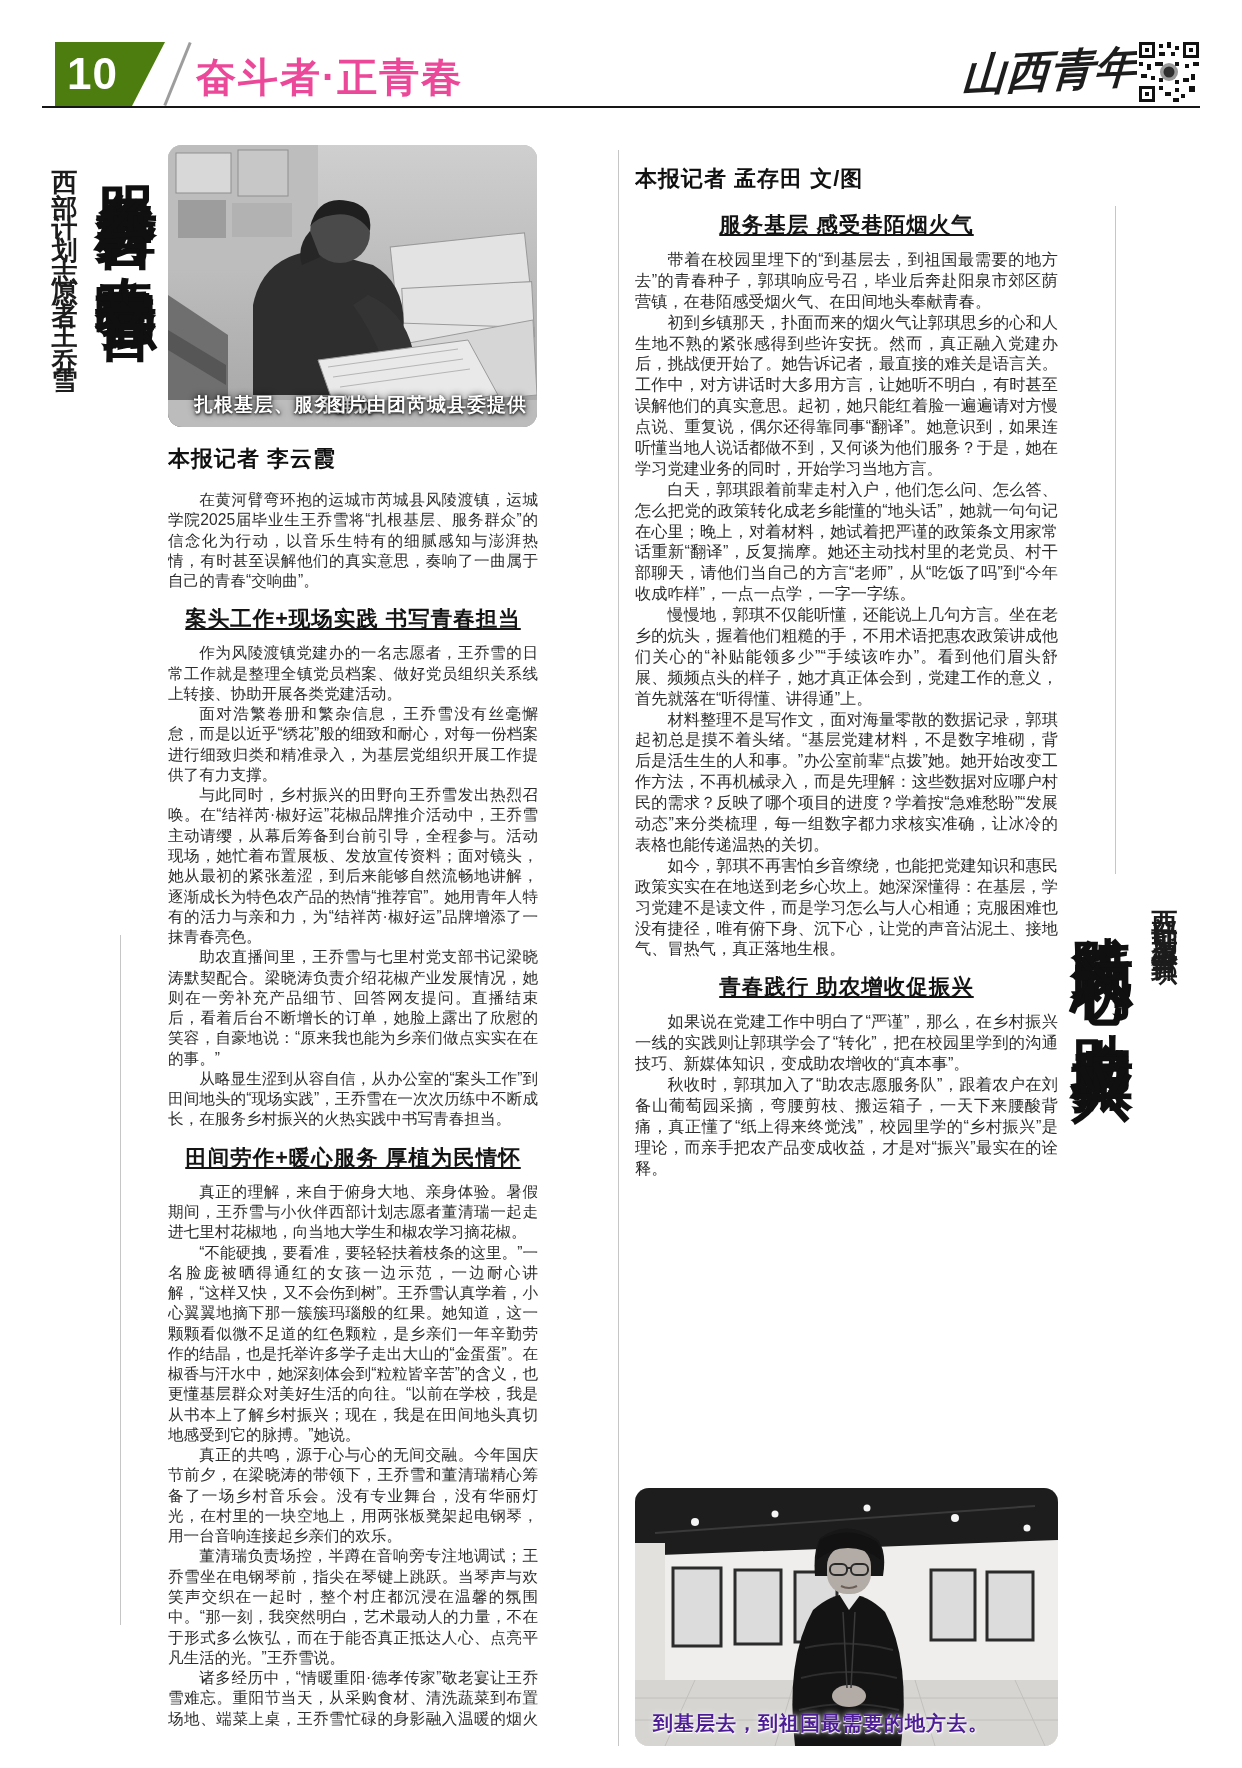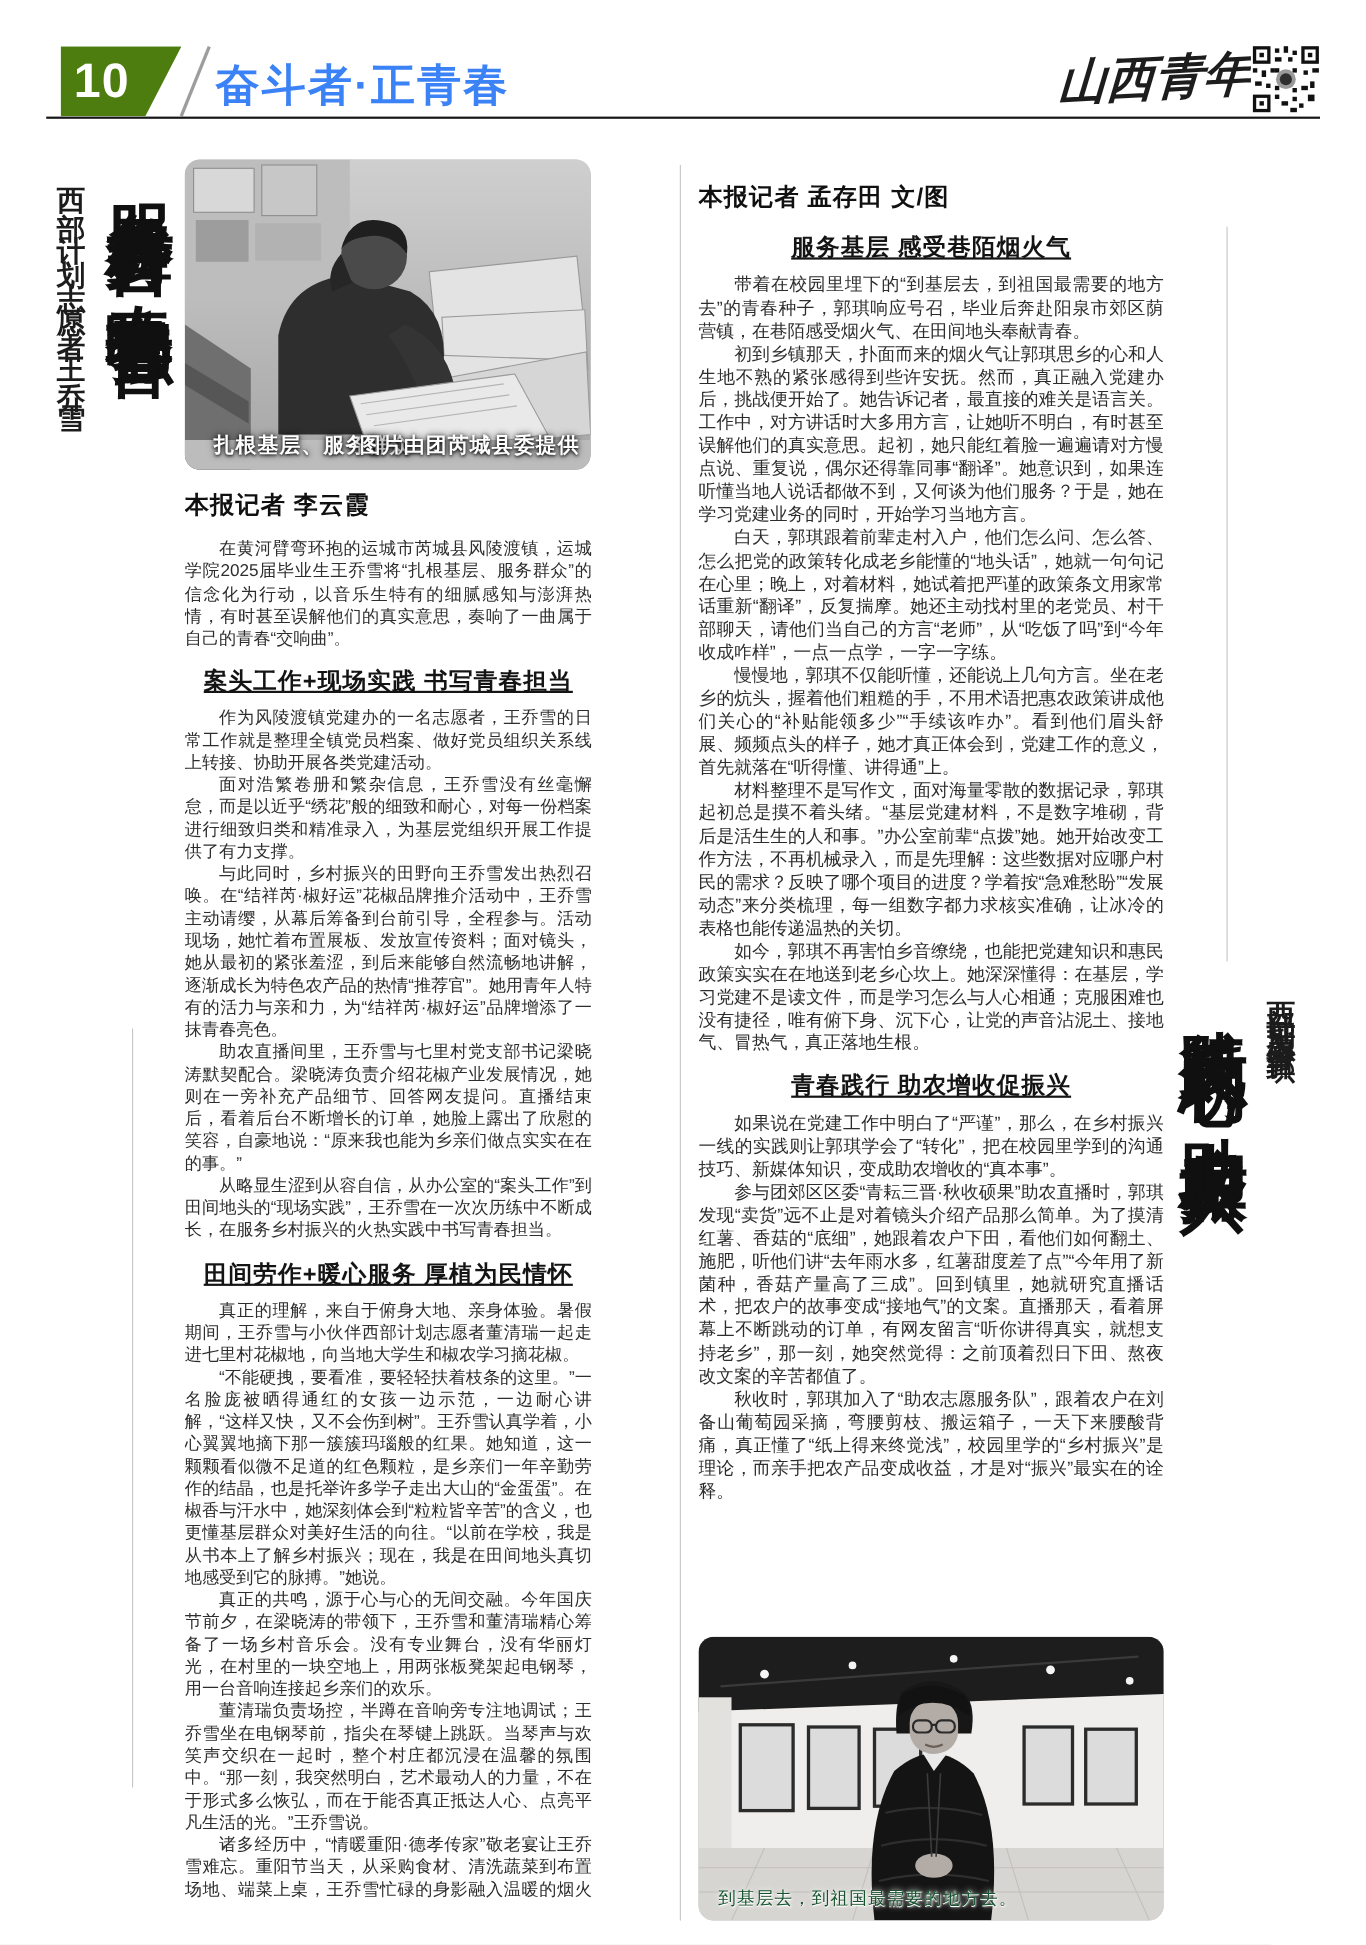--- a/index.html
+++ b/index.html
@@ -6,21 +6,21 @@
   .page{
     position:relative;width:1242px;height:1768px;margin:0 auto;
     background:#ffffff;overflow:hidden;
     font-family:"Liberation Sans",sans-serif;color:#2d2d2d;
   }
   
   .badge{position:absolute;left:55px;top:42px;width:110px;height:64px;background:#4d7c0f;
     clip-path:polygon(0 0,100% 0,70% 100%,0 100%);display:flex;align-items:center;}
   .badge span{color:#fff;font-size:44px;font-weight:800;padding-left:12px;letter-spacing:1px;}
   .badge-slash{position:absolute;left:176px;top:40px;width:3px;height:68px;background:#9d9d9d;transform:rotate(22deg);}
-  .section-title{position:absolute;left:196px;top:50px;font-size:40px;font-weight:900;color:#3b82f6;letter-spacing:2px;}
+  .section-title{position:absolute;left:196px;top:50px;font-size:40px;font-weight:900;color:#ec4899;letter-spacing:2px;}
   .staff{position:absolute;left:438px;top:55px;line-height:1.5;}
   .staff .l1{font-size:13.5px;font-weight:700;color:#1c1c1c;letter-spacing:1px;}
   .staff .l2{font-size:14px;color:#3a3a3a;letter-spacing:.5px;}
   .masthead{position:absolute;left:962px;top:42px;width:170px;font-family:"DejaVu Serif",serif;
     font-style:italic;font-weight:bold;font-size:44px;color:#1d1d1d;transform:rotate(-3deg) skewX(-6deg);white-space:nowrap;}
   .qr{position:absolute;left:1137px;top:40px;width:64px;height:64px;}
   .top-rule{position:absolute;left:42px;right:42px;top:106px;height:2px;background:#161616;}
   
   .v-head{position:absolute;writing-mode:vertical-rl;text-orientation:upright;
     font-weight:900;color:#101010;white-space:nowrap;}
@@ -37,21 +37,21 @@
   .vline.leftsmall{left:120px;top:935px;height:690px;}
   
   .photo{position:absolute;border-radius:14px;overflow:hidden;background:#b5b5b5;}
   .photo svg{display:block;width:100%;height:100%;}
   .photo1{left:168px;top:145px;width:369px;height:282px;}
   .photo2{left:635px;top:1488px;width:423px;height:258px;}
   .cap-light{position:absolute;bottom:9px;font-size:19px;font-weight:800;color:#fff;letter-spacing:1px;
     text-shadow:0 1px 3px #000,0 0 7px rgba(0,0,0,.85);}
   .cap1a{left:26px;}
   .cap1b{right:10px;}
-  .cap-dark{position:absolute;bottom:9px;left:18px;font-size:16px;font-weight:400;color:#14532d;letter-spacing:1px;
+  .cap-dark{position:absolute;bottom:9px;left:18px;font-size:20px;font-weight:700;color:#4c1d95;letter-spacing:1px;
     text-shadow:0 1px 0 #fff,0 0 6px rgba(255,255,255,.95),1px 1px 2px rgba(255,255,255,.9);}
   
   .col{position:absolute;overflow:hidden;}
   .col-left{left:168px;top:438px;width:370px;height:1292px;}
   .col-right{left:635px;top:158px;width:423px;height:1322px;}
   .byline{font-size:22px;font-weight:800;color:#101010;margin:6px 0 16px 0;letter-spacing:1px;}
   .para{margin:0;text-indent:2em;text-align:justify;color:#2d2d2d;}
   .col-left .para{font-size:15.6px;line-height:1.3;}
   .col-right .para{font-size:16.2px;line-height:1.29;}
   .subhead{font-size:21.5px;font-weight:900;color:#141414;text-align:center;margin:13px 0 10px 0;letter-spacing:1px;text-decoration:underline;}
@@ -189,21 +189,20 @@
         <p class="para">带着在校园里埋下的“到基层去，到祖国最需要的地方去”的青春种子，郭琪响应号召，毕业后奔赴阳泉市郊区荫营镇，在巷陌感受烟火气、在田间地头奉献青春。</p>
         <p class="para">初到乡镇那天，扑面而来的烟火气让郭琪思乡的心和人生地不熟的紧张感得到些许安抚。然而，真正融入党建办后，挑战便开始了。她告诉记者，最直接的难关是语言关。工作中，对方讲话时大多用方言，让她听不明白，有时甚至误解他们的真实意思。起初，她只能红着脸一遍遍请对方慢点说、重复说，偶尔还得靠同事“翻译”。她意识到，如果连听懂当地人说话都做不到，又何谈为他们服务？于是，她在学习党建业务的同时，开始学习当地方言。</p>
         <p class="para">白天，郭琪跟着前辈走村入户，他们怎么问、怎么答、怎么把党的政策转化成老乡能懂的“地头话”，她就一句句记在心里；晚上，对着材料，她试着把严谨的政策条文用家常话重新“翻译”，反复揣摩。她还主动找村里的老党员、村干部聊天，请他们当自己的方言“老师”，从“吃饭了吗”到“今年收成咋样”，一点一点学，一字一字练。</p>
         <p class="para">慢慢地，郭琪不仅能听懂，还能说上几句方言。坐在老乡的炕头，握着他们粗糙的手，不用术语把惠农政策讲成他们关心的“补贴能领多少”“手续该咋办”。看到他们眉头舒展、频频点头的样子，她才真正体会到，党建工作的意义，首先就落在“听得懂、讲得通”上。</p>
         <p class="para">材料整理不是写作文，面对海量零散的数据记录，郭琪起初总是摸不着头绪。“基层党建材料，不是数字堆砌，背后是活生生的人和事。”办公室前辈“点拨”她。她开始改变工作方法，不再机械录入，而是先理解：这些数据对应哪户村民的需求？反映了哪个项目的进度？学着按“急难愁盼”“发展动态”来分类梳理，每一组数字都力求核实准确，让冰冷的表格也能传递温热的关切。</p>
         <p class="para">如今，郭琪不再害怕乡音缭绕，也能把党建知识和惠民政策实实在在地送到老乡心坎上。她深深懂得：在基层，学习党建不是读文件，而是学习怎么与人心相通；克服困难也没有捷径，唯有俯下身、沉下心，让党的声音沾泥土、接地气、冒热气，真正落地生根。</p>
       </div>
     <div class="subhead">青春践行 助农增收促振兴</div>
     <div>
         <p class="para">如果说在党建工作中明白了“严谨”，那么，在乡村振兴一线的实践则让郭琪学会了“转化”，把在校园里学到的沟通技巧、新媒体知识，变成助农增收的“真本事”。</p>
-        <p class="para">参与团郊区区委“青耘三晋·秋收硕果”助农直播时，郭琪发现“卖货”远不止是对着镜头介绍产品那么简单。为了摸清红薯、香菇的“底细”，她跟着农户下田，看他们如何翻土、施肥，听他们讲“去年雨水多，红薯甜度差了点”“今年用了新菌种，香菇产量高了三成”。回到镇里，她就研究直播话术，把农户的故事变成“接地气”的文案。直播那天，看着屏幕上不断跳动的订单，有网友留言“听你讲得真实，就想支持老乡”，那一刻，她突然觉得：之前顶着烈日下田、熬夜改文案的辛苦都值了。</p>
         <p class="para">秋收时，郭琪加入了“助农志愿服务队”，跟着农户在刘备山葡萄园采摘，弯腰剪枝、搬运箱子，一天下来腰酸背痛，真正懂了“纸上得来终觉浅”，校园里学的“乡村振兴”是理论，而亲手把农产品变成收益，才是对“振兴”最实在的诠释。</p>
       </div>
   </div>
 
   <div class="photo photo2">
     <svg viewBox="0 0 423 258" preserveAspectRatio="none">
       <rect width="423" height="258" fill="#efeeec"></rect>
       <path d="M0 0 H423 V52 L0 68 Z" fill="#1d1d1d"></path>
       <g fill="#f5f5f5">
         <circle cx="60" cy="34" r="4"></circle>

